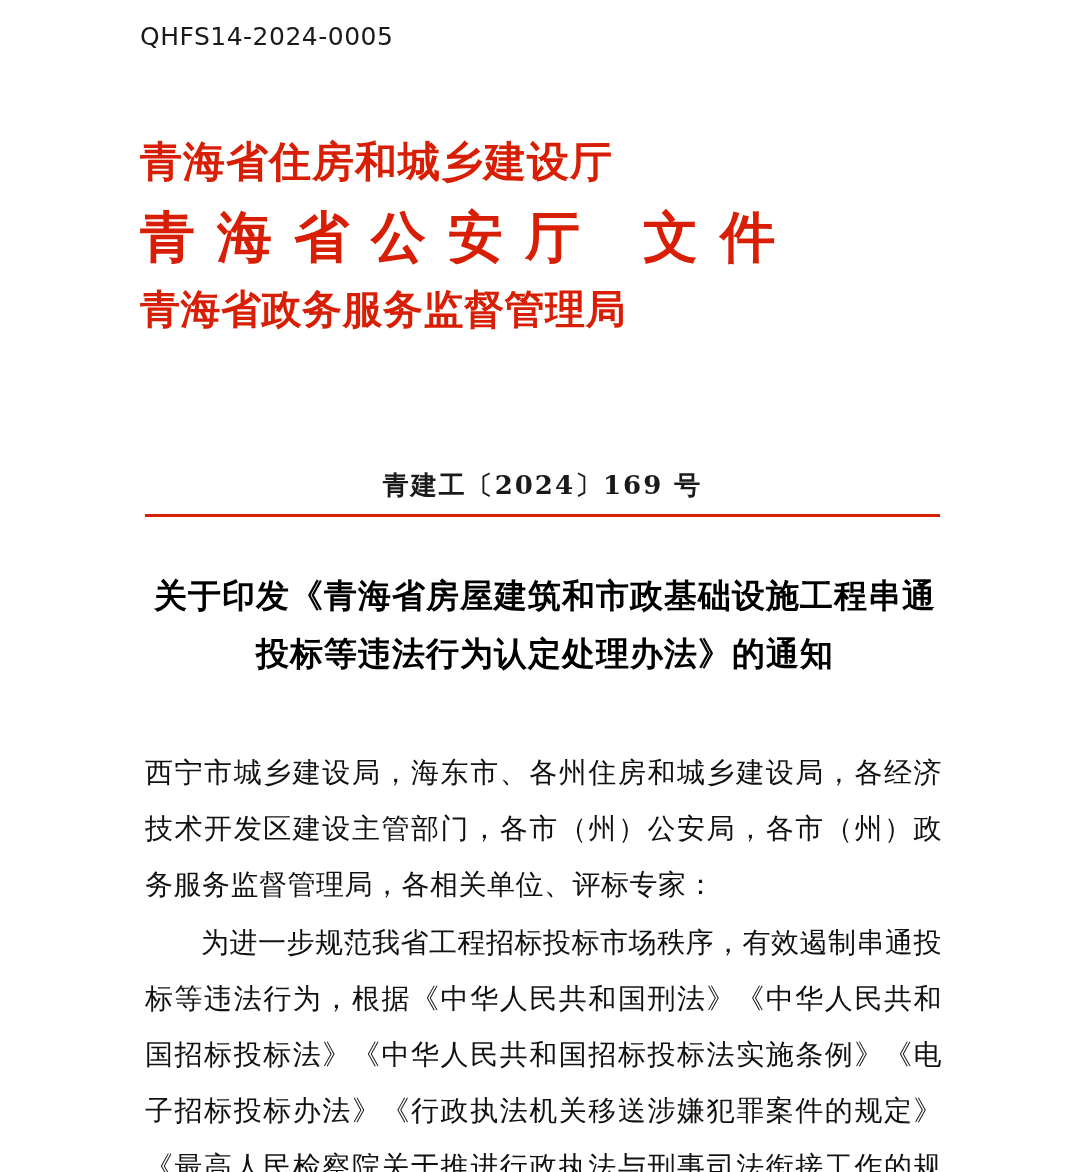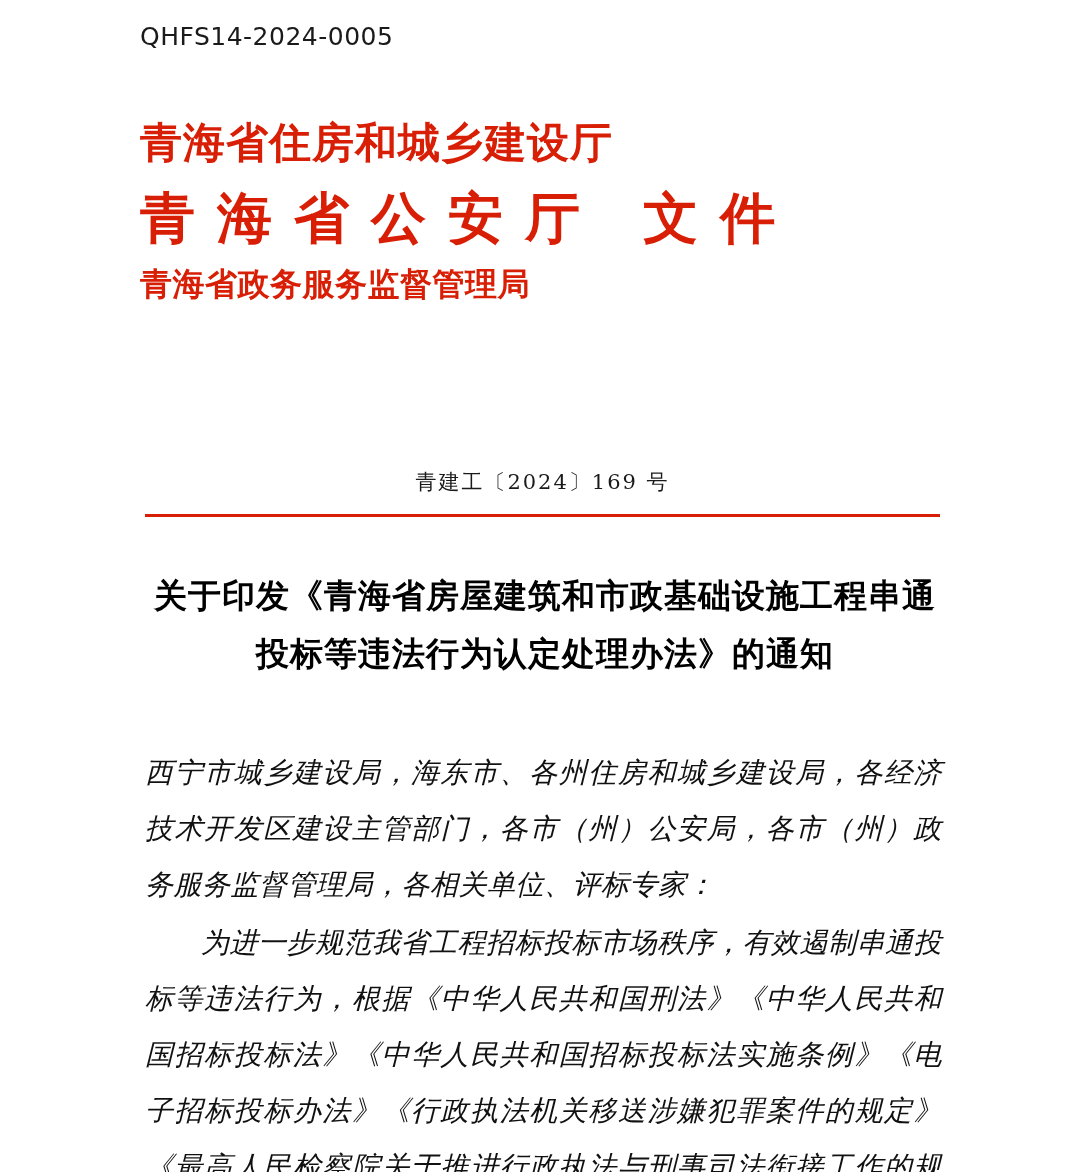--- a/index.html
+++ b/index.html
@@ -41,54 +41,56 @@
     position: absolute;
     left: 140px;
     top: 120px;
     width: 800px;
   }
   .mast-line {
     color: #d81f06;
     font-family: "DejaVu Serif", "Liberation Serif", serif;
     font-weight: bold;
     white-space: nowrap;
+    margin-top: 19px;
   }
   .mast-line-1 {
     font-size: 42px;
     letter-spacing: 1px;
     line-height: 1.1;
     margin-bottom: 22px;
   }
   .mast-line-2 {
     font-size: 55px;
     letter-spacing: 22px;
     line-height: 1.1;
     margin-bottom: 18px;
   }
   .mast-line-3 {
-    font-size: 32px;
+    font-size: 40px;
     letter-spacing: 0.5px;
     line-height: 1.1;
   }
 
   
   .issue-wrap {
     position: absolute;
     left: 145px;
     top: 468px;
     width: 795px;
     text-align: center;
   }
   .issue-no {
-    font-size: 21px;
+    font-size: 26px;
     letter-spacing: 2px;
     color: #1a1a1a;
     font-family: "DejaVu Serif", "Liberation Serif", serif;
     padding-bottom: 12px;
     display: inline-block;
+    font-weight: bold;
   }
   .red-rule {
     position: absolute;
     left: 145px;
     top: 514px;
     width: 795px;
     height: 3px;
     background: #d81f06;
   }
 
@@ -115,21 +117,20 @@
     width: 805px;
     font-size: 28px;
     line-height: 2.0;
     letter-spacing: 0.5px;
     text-align: justify;
     font-family: "DejaVu Serif", "Liberation Serif", serif;
     color: #111;
   }
   .para {
     margin: 0 8px 2px 0;
-    font-style: italic;
   }
   .para.indent {
     text-indent: 2em;
   }
 </style>
 </head>
 <body>
 
 <div class="page">
 

